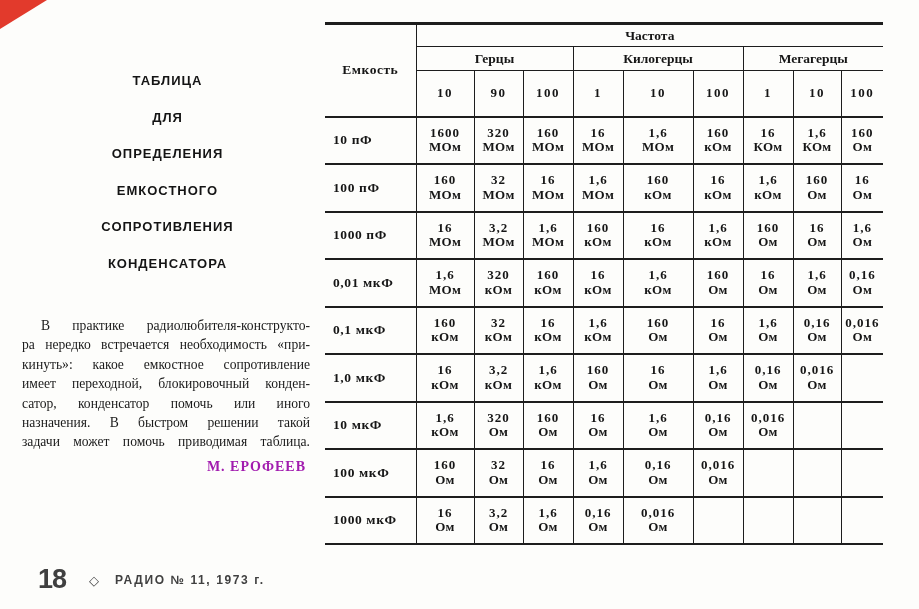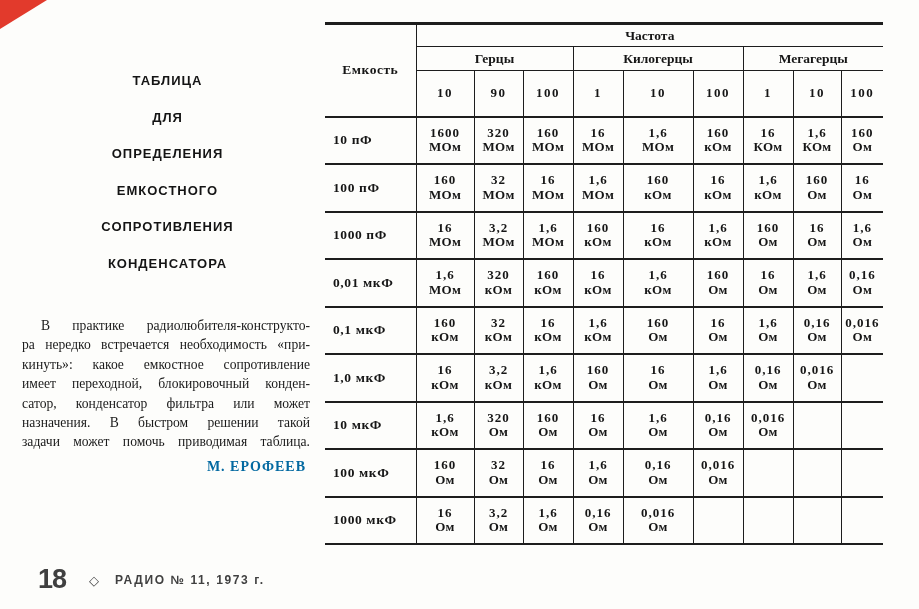--- a/index.html
+++ b/index.html
@@ -39,21 +39,21 @@
     color: #1a1a1a;
   }
   .intro-line { text-align: justify; text-align-last: justify; white-space: nowrap; }
   .intro-line:first-child { padding-left: 19px; }
   .author-line {
     position: absolute; left: 22px; top: 459px; width: 284px;
     text-align: right;
     font-weight: bold;
     font-size: 14px;
     letter-spacing: 1px;
-    color: #0369a1;
+    color: #a21caf;
   }
 
   
   .table-wrap { position: absolute; left: 325px; top: 22px; }
   table.reactance {
     border-collapse: collapse;
     table-layout: fixed;
     width: 558px;
     border-top: 3px solid #1d1d1d;
     border-bottom: 2.6px solid #1d1d1d;
@@ -118,21 +118,21 @@
       <div class="title-line">ЕМКОСТНОГО</div>
       <div class="title-line">СОПРОТИВЛЕНИЯ</div>
       <div class="title-line">КОНДЕНСАТОРА</div>
     </div>
 
   <div class="intro-block">
       <div class="intro-line">В практике радиолюбителя-конструкто-</div>
       <div class="intro-line">ра нередко встречается необходимость «при-</div>
       <div class="intro-line">кинуть»: какое емкостное сопротивление</div>
       <div class="intro-line">имеет переходной, блокировочный конден-</div>
-      <div class="intro-line">сатор, конденсатор фильтра или может</div>
+      <div class="intro-line">сатор, конденсатор помочь или иного</div>
       <div class="intro-line">назначения. В быстром решении такой</div>
       <div class="intro-line">задачи может помочь приводимая таблица.</div>
     </div>
 
   <div class="author-line">М. ЕРОФЕЕВ</div>
 
   <div class="table-wrap">
     <table class="reactance">
       <colgroup>
         <col style="width:91px">

